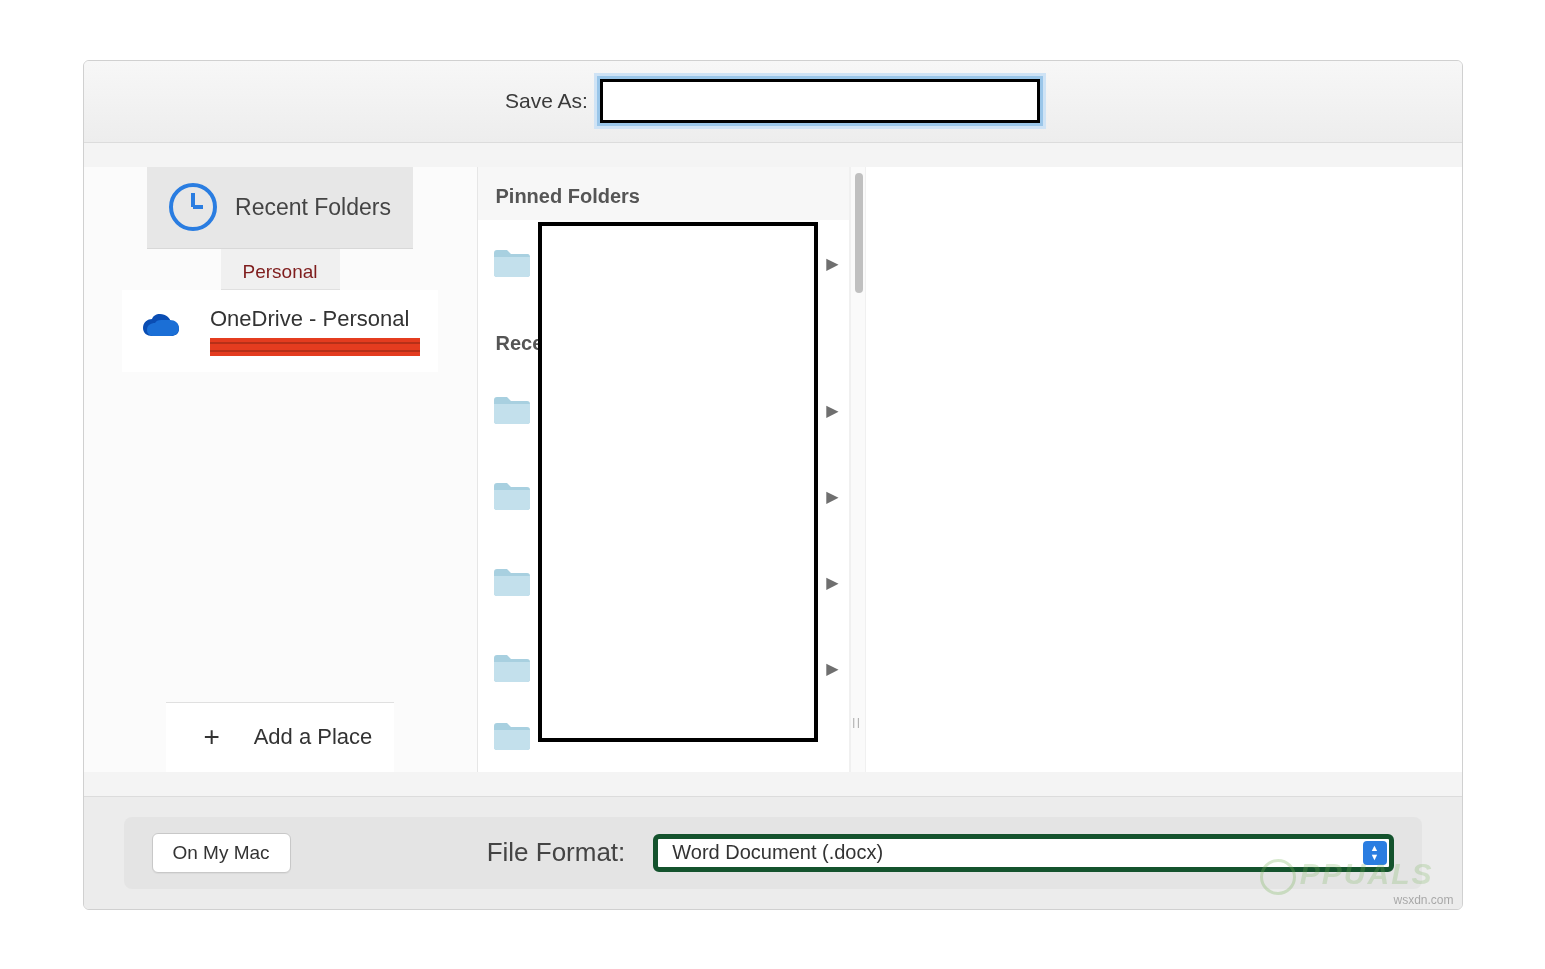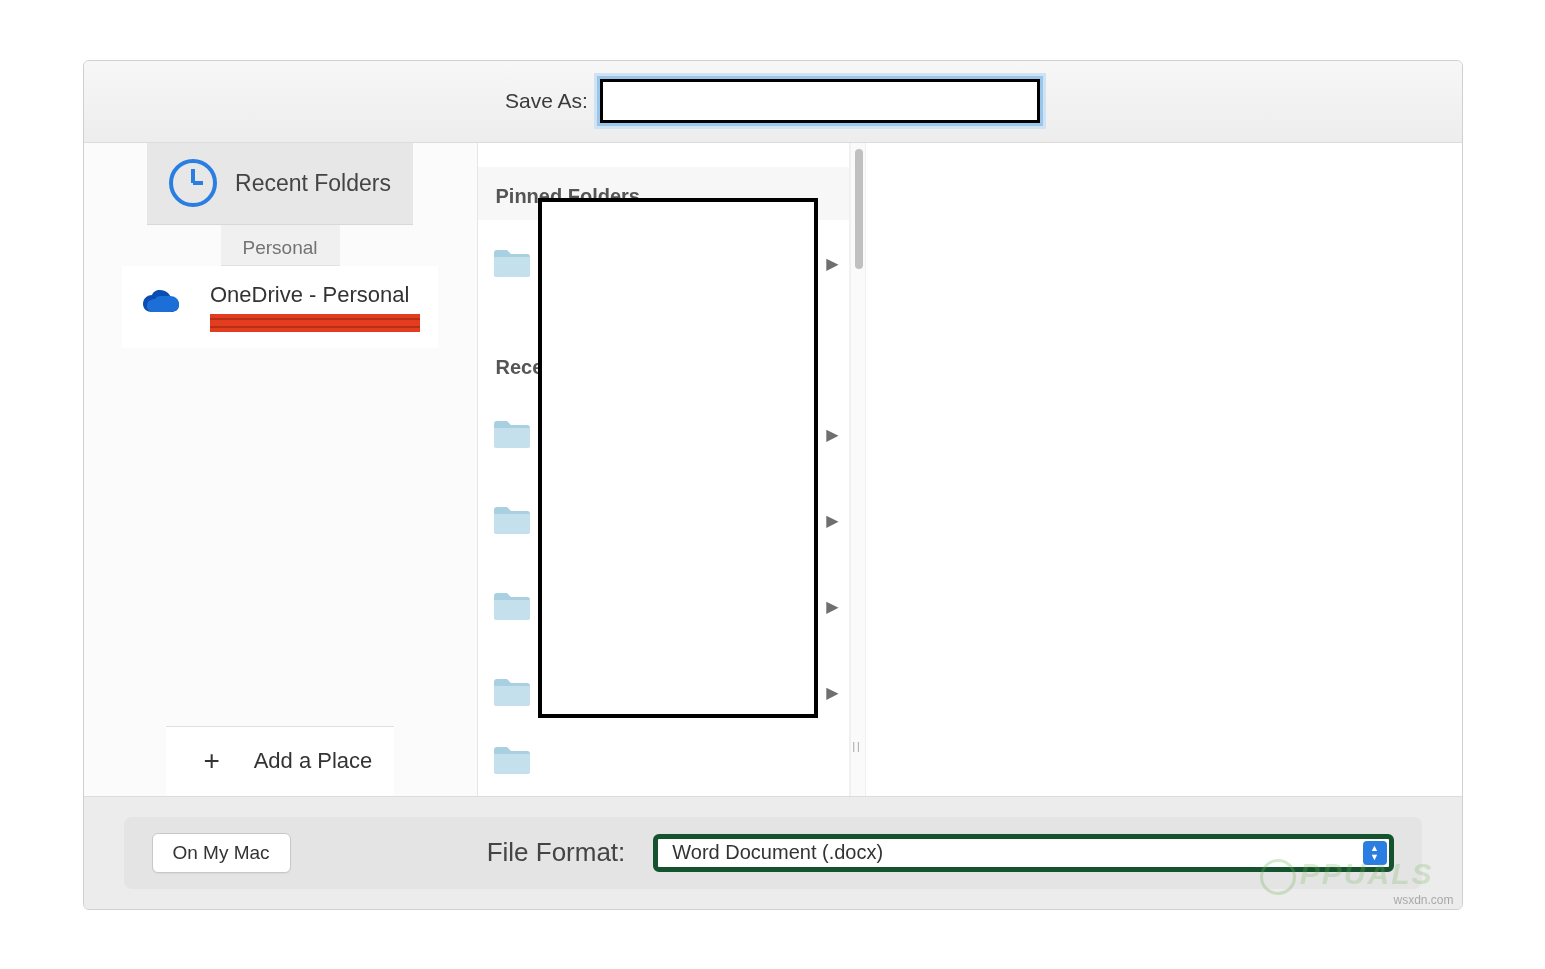--- a/index.html
+++ b/index.html
@@ -15,20 +15,21 @@
     .dialog {
       width: 1380px;
       height: 850px;
       border: 1px solid #d0d0d0;
       border-radius: 6px;
       background: #f4f4f4;
       display: flex;
       flex-direction: column;
       overflow: hidden;
       position: relative;
+      gap: 24px;
     }
     .header {
       height: 82px;
       background: linear-gradient(#f7f7f7, #ededed);
       border-bottom: 1px solid #dcdcdc;
       display: flex;
       align-items: center;
       justify-content: center;
       gap: 12px;
     }
@@ -84,21 +85,21 @@
       background: #2a7de1;
       left: 50%;
       top: 50%;
       transform-origin: bottom center;
     }
     .clock-icon::before { width: 4px; height: 14px; transform: translate(-50%, -100%); }
     .clock-icon::after { width: 4px; height: 10px; transform: translate(-50%, -100%) rotate(90deg); transform-origin: bottom center; }
     .personal-header {
       font-size: 19px;
       font-weight: 500;
-      color: #737373;
+      color: #7f1d1d;
       padding: 12px 22px 6px;
       background: #f0f0f0;
       border-bottom: 1px solid #e0e0e0;
     }
     .onedrive-item {
       display: flex;
       align-items: flex-start;
       gap: 18px;
       padding: 16px 18px;
       font-size: 22px;
@@ -146,21 +147,20 @@
       border-right: 1px solid #f0f0f0;
       position: relative;
       padding-top: 0;
     }
     .section-header {
       font-size: 20px;
       font-weight: 600;
       color: #555;
       padding: 18px 18px 12px;
       background: #f7f7f7;
-      margin-top: 24px;
     }
     .folder-item {
       height: 86px;
       display: flex;
       align-items: center;
       padding: 0 14px;
       gap: 10px;
       position: relative;
     }
     .folder-icon {

